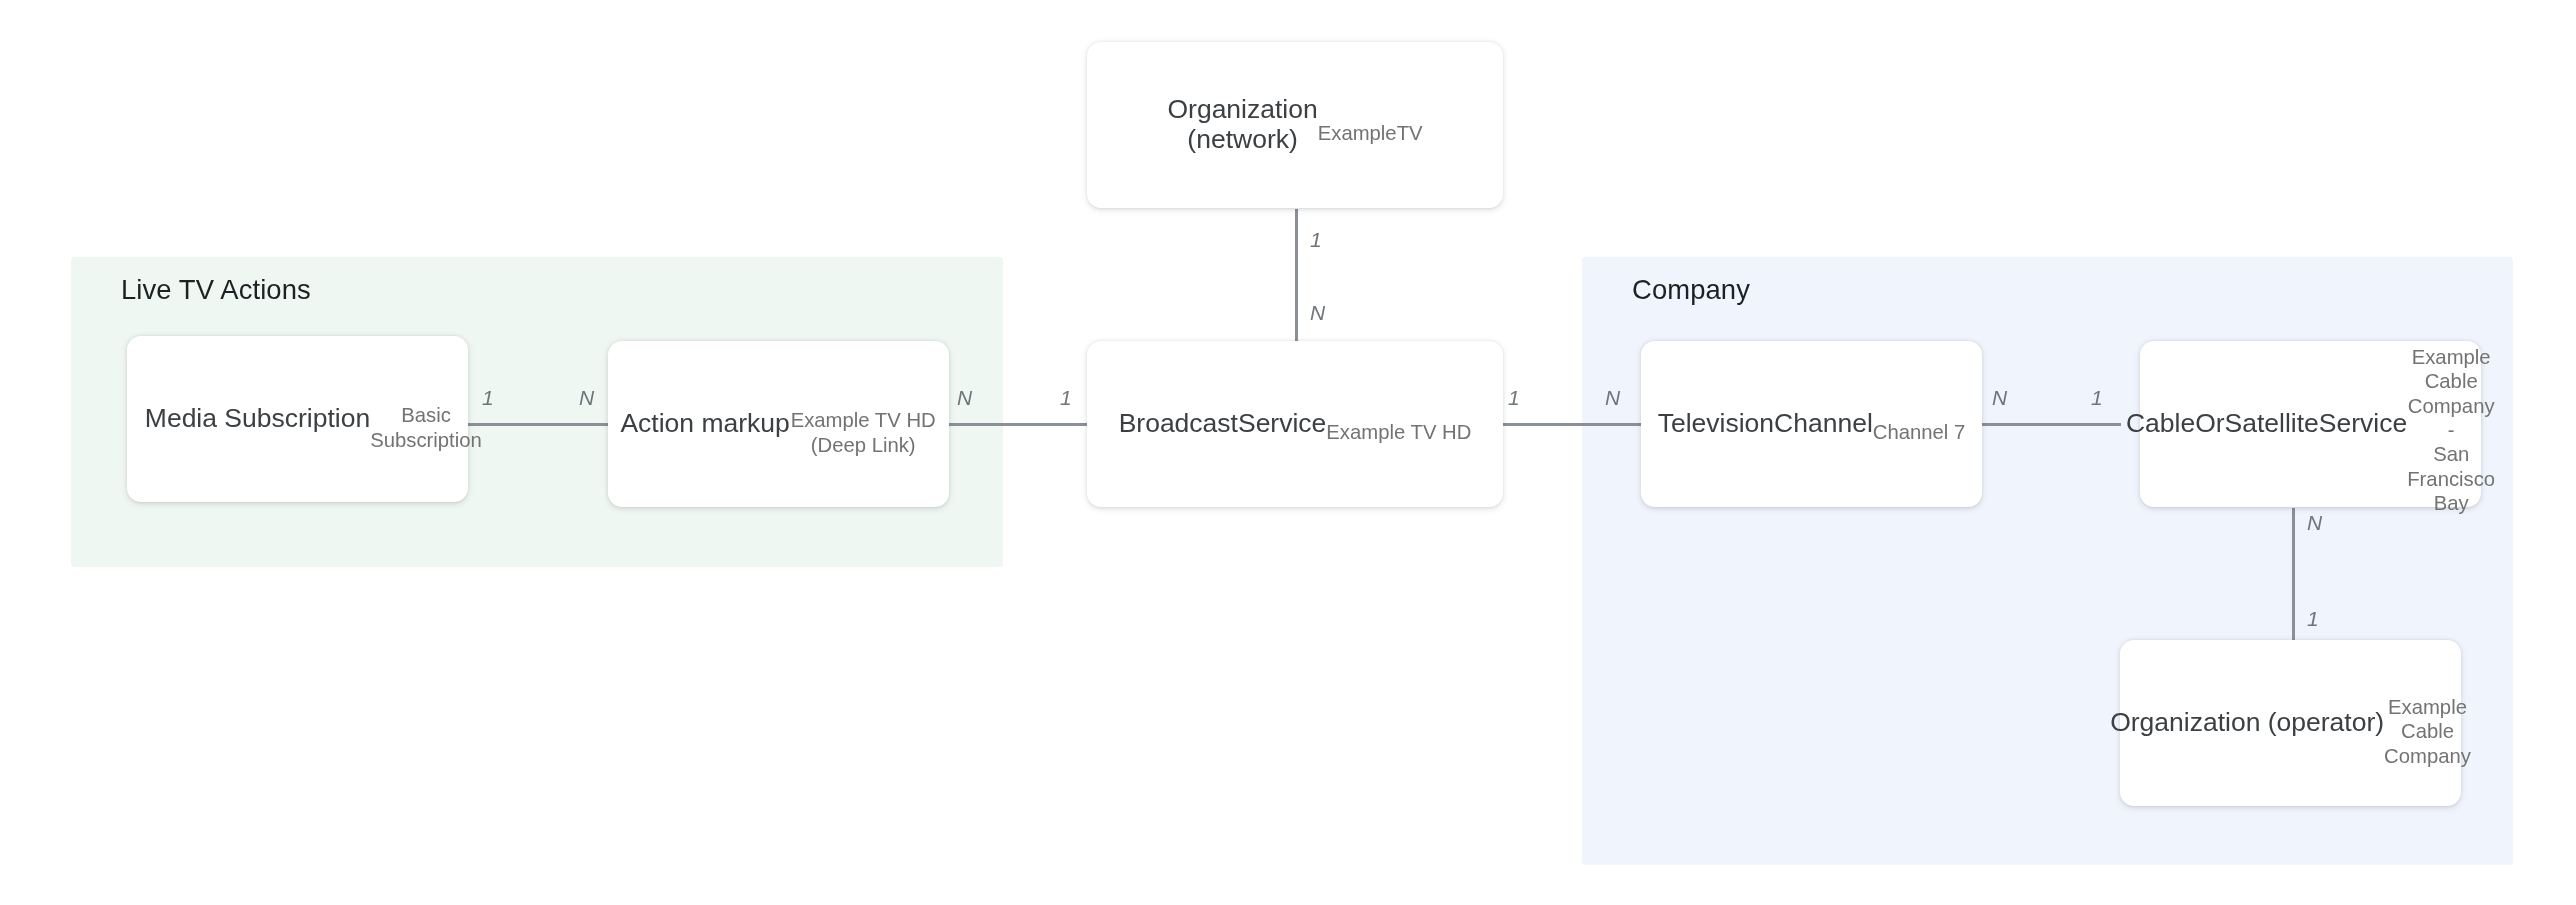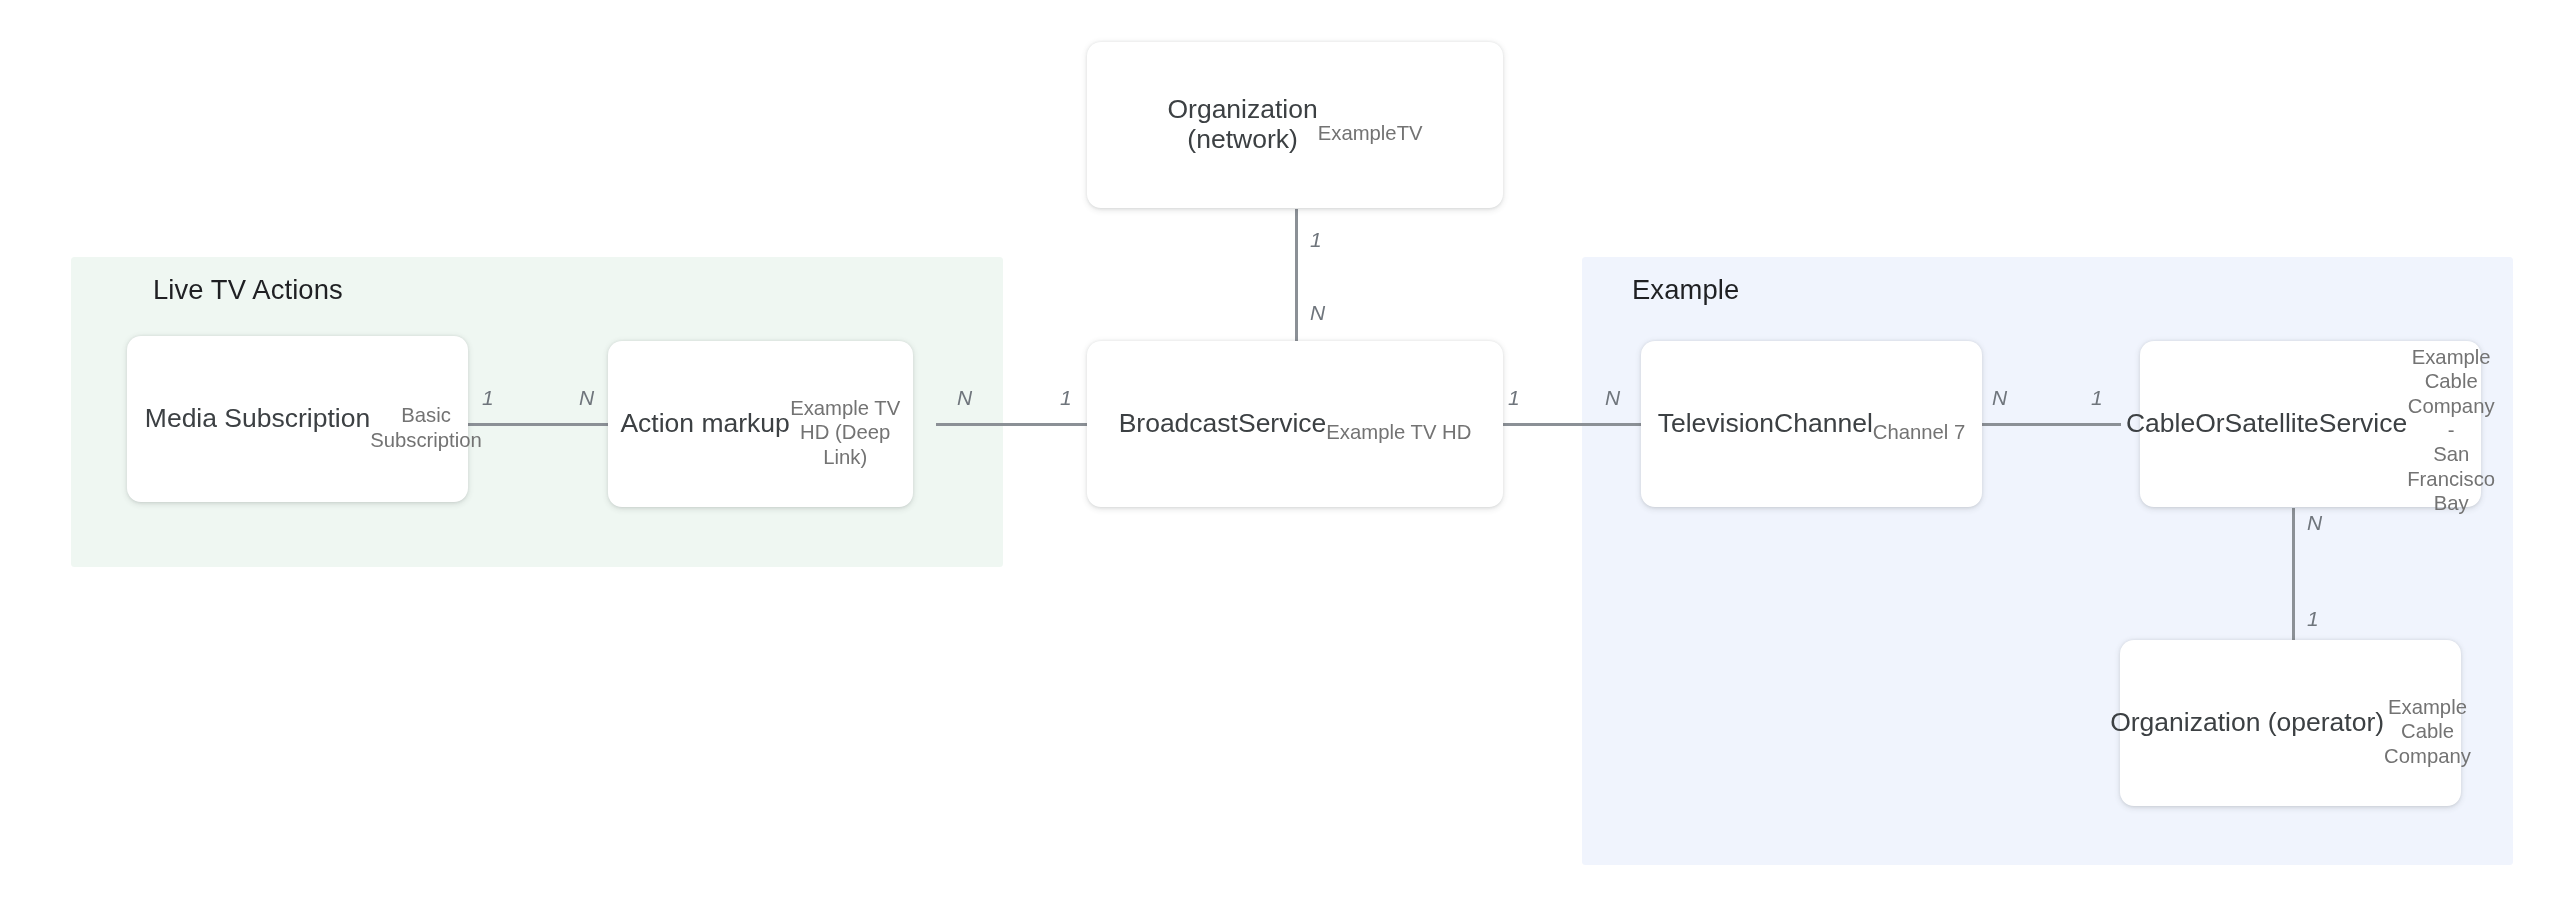--- a/index.html
+++ b/index.html
@@ -72,24 +72,24 @@
     z-index:4;
     white-space:nowrap;
   }
 </style>
 </head>
 <body>
 
 <div id="canvas">
 
   <div class="panel" style="left:71px;top:257px;width:932px;height:310px;background:#eff7f2;"></div>
-  <div class="panel-title" style="left:121px;top:274px;margin-left:32px;">Live TV Actions</div>
+  <div class="panel-title" style="left:121px;top:274px;">Live TV Actions</div>
 
   <div class="panel" style="left:1582px;top:257px;width:931px;height:608px;background:#f0f4fd;"></div>
-  <div class="panel-title" style="left:1632px;top:274px;">Example</div>
+  <div class="panel-title" style="left:1632px;top:274px;">Company</div>
 
   <div class="edge-h" style="left:460px;top:423px;width:159px;"></div>
 
   <div class="edge-h" style="left:936px;top:423px;width:177px;"></div>
 
   <div class="edge-h" style="left:1486px;top:423px;width:168px;"></div>
 
   <div class="edge-h" style="left:1971px;top:423px;width:150px;"></div>
 
   <div class="edge-v" style="left:1295px;top:209px;height:137px;"></div>
@@ -112,21 +112,21 @@
   <div class="node" style="left:1087px;top:42px;width:416px;height:166px;">
     <div class="node-title" style="white-space:pre-line;"><span>Organization</span><br><span>(network)</span></div>
     <div class="node-sub">ExampleTV</div>
   </div>
 
   <div class="node" style="left:127px;top:336px;width:341px;height:166px;padding-left:44px;">
     <div class="node-title">Media Subscription</div>
     <div class="node-sub">Basic Subscription</div>
   </div>
 
-  <div class="node" style="left:608px;top:341px;width:305px;height:166px;">
+  <div class="node" style="left:608px;top:341px;width:341px;height:166px;">
     <div class="node-title">Action markup</div>
     <div class="node-sub">Example TV HD (Deep Link)</div>
   </div>
 
   <div class="node" style="left:1087px;top:341px;width:416px;height:166px;">
     <div class="node-title">BroadcastService</div>
     <div class="node-sub">Example TV HD</div>
   </div>
 
   <div class="node" style="left:1641px;top:341px;width:341px;height:166px;">

